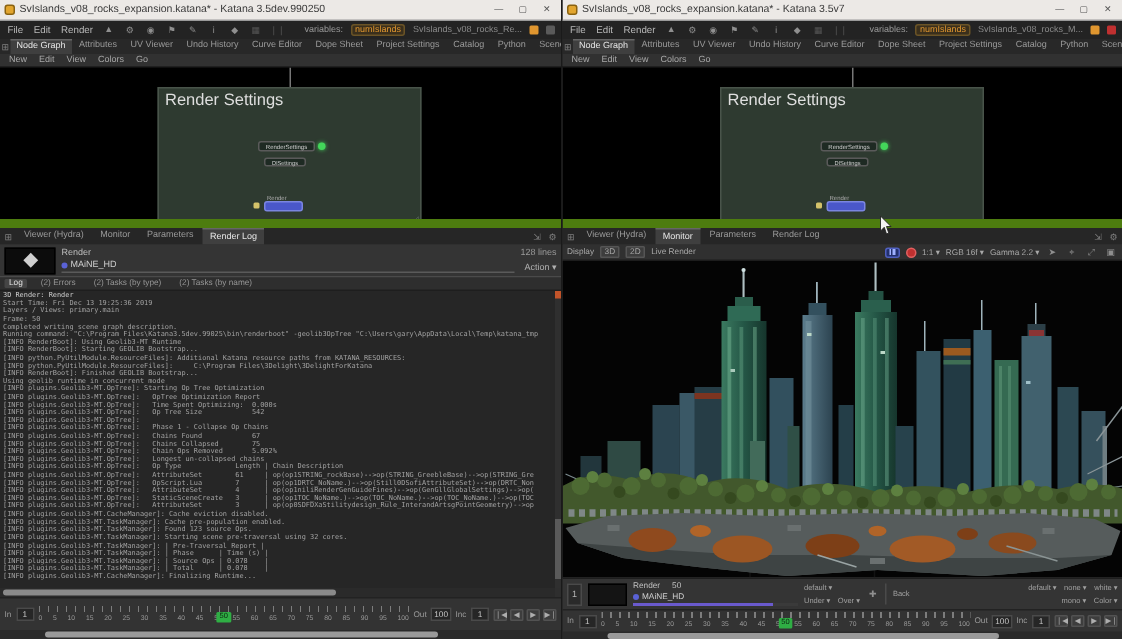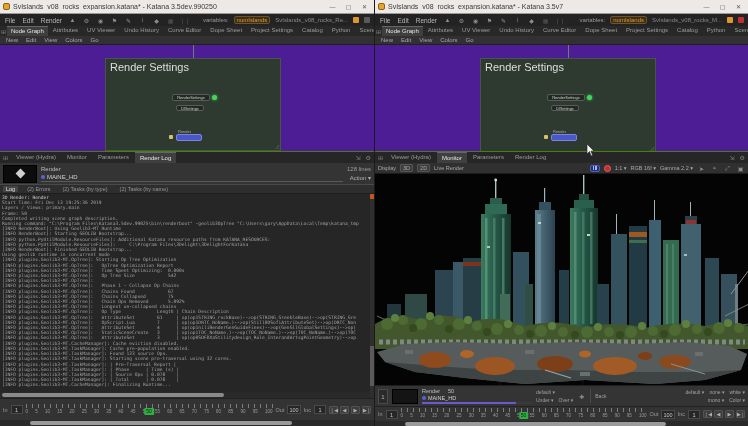--- a/index.html
+++ b/index.html
@@ -35,22 +35,22 @@
   .tabrow .pane-ico { font-size:6px; color:#7f7f7f; align-self:center; width:9px; text-align:center; }
   .tabrow .tab { font-size:6px; color:#9a9a9a; padding:1px 4px 0 4px; white-space:nowrap; overflow:hidden; }
   .tabrow .tab:first-child { background:#3f3f3f; color:#e6e6e6; border-top:1px solid #666; }
 
   
   .ngmenu { position:absolute; top:36px; left:0; right:0; height:8px; background:#313131;
             display:flex; gap:8px; align-items:center; padding:0 6px; }
   .ngmenu .mn { font-size:6px; color:#a8a8a8; }
 
   
-  .nodegraph { position:absolute; top:44px; left:0; right:0; height:108px; background:#4c1d95;
-               border-top:1px solid #1f1f1f; border-bottom:1px solid #4d7c0f; overflow:hidden; }
+  .nodegraph { position:absolute; top:44px; left:0; right:0; height:108px; background:#000000;
+               border-top:1px solid #1f1f1f; border-bottom:6px solid #4d7c0f; overflow:hidden; }
   .backdrop { position:absolute; left:105px; top:13px; width:176px; height:93px;
               background:#2e3a30; border:1px solid #49544a; }
   .backdrop-title { font-size:11px; color:#dedede; padding:2px 4px; }
   .bd-resize { position:absolute; right:1px; bottom:1px; font-size:5px; color:#6b766c; }
   .wire { position:absolute; left:193px; top:0; width:1px; height:95px; background:#777; }
   .node { position:absolute; height:7px; background:#1e2a23; border:1px solid #5a5a5a; border-radius:2px;
           font-size:4px; color:#cfcfcf; line-height:6px; text-align:center; padding:0 2px; white-space:nowrap; }
   .node-led { position:absolute; width:5px; height:5px; border-radius:50%; background:#43d75a;
               box-shadow:0 0 3px #43d75a; }
   .node-blue { background:#4a57c9; border-color:#7b85e0; color:#eef; }

